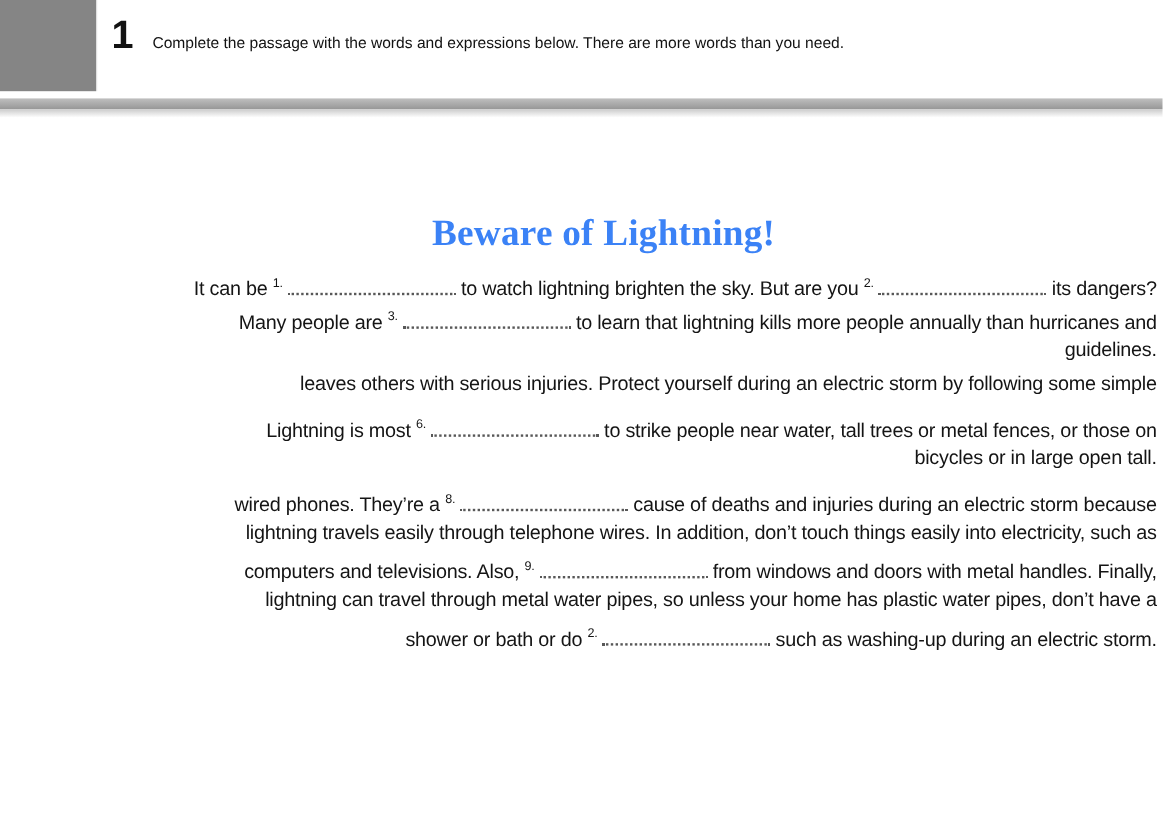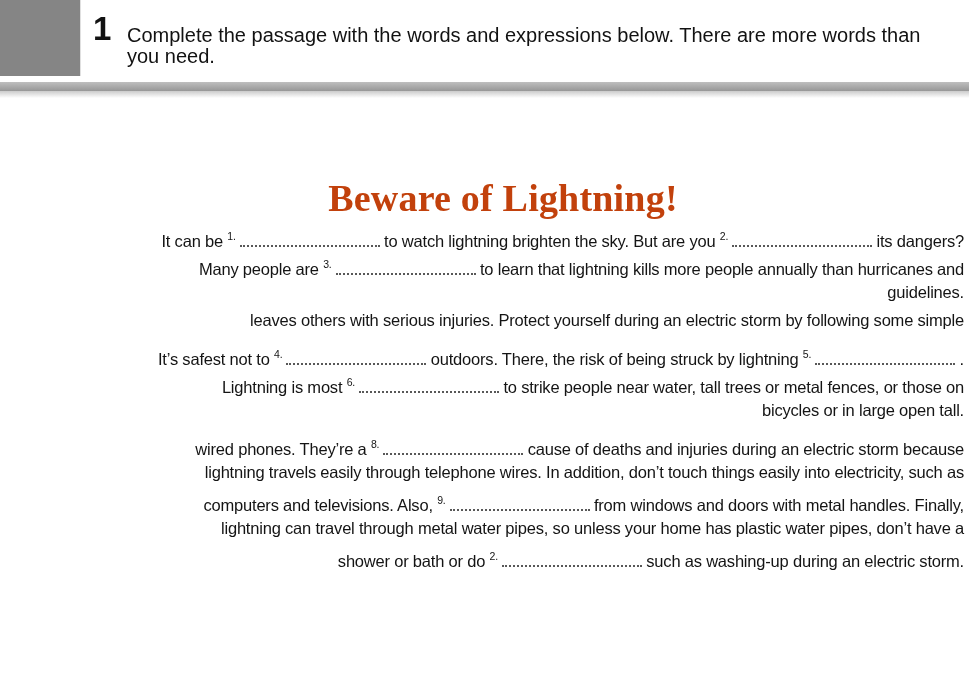--- a/index.html
+++ b/index.html
@@ -30,21 +30,21 @@
     left: 93px; top: 10px;
     font-size: 33px;
     font-weight: bold;
     color: #121212;
     letter-spacing: -0.5px;
   }
   .instructions {
     position: absolute;
     left: 127px; top: 25px;
     width: 810px;
-    font-size: 20px;
+    font-size: 13px;
     line-height: 21px;
     color: #121212;
   }
   
   .bar {
     position: absolute;
     left: 0; top: 82px;
     width: 969px; height: 9px;
     background: linear-gradient(#bfbfbf, #979797);
   }
@@ -56,23 +56,23 @@
   }
   
   .title {
     position: absolute;
     left: 84px; top: 176px;
     width: 838px;
     margin: 0;
     text-align: center;
     font-family: "Liberation Serif", serif;
     font-weight: bold;
-    font-size: 38px;
+    font-size: 31px;
     letter-spacing: 0.2px;
-    color: #c2410c;
+    color: #3b82f6;
   }
   .passage {
     position: absolute;
     left: 84px; top: 222px;
     width: 880px;
     font-size: 16.5px;
     letter-spacing: -0.2px;
     color: #141414;
     text-align: right;
   }
@@ -117,21 +117,20 @@
   <h1 class="title">Beware of Lightning!</h1>
 
   <div class="passage" id="passage">
       <div class="para">
         <div class="line"><span>It can be </span><span class="blank-num">1.</span><span class="blank"></span><span> to watch lightning brighten the sky. But are you </span><span class="blank-num">2.</span><span class="blank"></span><span> its dangers?</span></div>
         <div class="line"><span>Many people are </span><span class="blank-num">3.</span><span class="blank"></span><span> to learn that lightning kills more people annually than hurricanes and</span></div>
         <div class="line"><span>guidelines.</span></div>
         <div class="line"><span>leaves others with serious injuries. Protect yourself during an electric storm by following some simple</span></div>
       </div>
       <div class="para">
-        <div class="line"><span>It’s safest not to </span><span class="blank-num">4.</span><span class="blank"></span><span> outdoors. There, the risk of being struck by lightning </span><span class="blank-num">5.</span><span class="blank"></span><span> .</span></div>
         <div class="line"><span>Lightning is most </span><span class="blank-num">6.</span><span class="blank"></span><span> to strike people near water, tall trees or metal fences, or those on</span></div>
         <div class="line"><span>bicycles or in large open tall.</span></div>
       </div>
       <div class="para">
         <div class="line"><span>wired phones. They’re a </span><span class="blank-num">8.</span><span class="blank"></span><span> cause of deaths and injuries during an electric storm because</span></div>
         <div class="line"><span>lightning travels easily through telephone wires. In addition, don’t touch things easily into electricity, such as</span></div>
         <div class="line"><span>computers and televisions. Also, </span><span class="blank-num">9.</span><span class="blank"></span><span> from windows and doors with metal handles. Finally,</span></div>
         <div class="line"><span>lightning can travel through metal water pipes, so unless your home has plastic water pipes, don’t have a</span></div>
         <div class="line"><span>shower or bath or do </span><span class="blank-num">2.</span><span class="blank"></span><span> such as washing-up during an electric storm.</span></div>
       </div>

